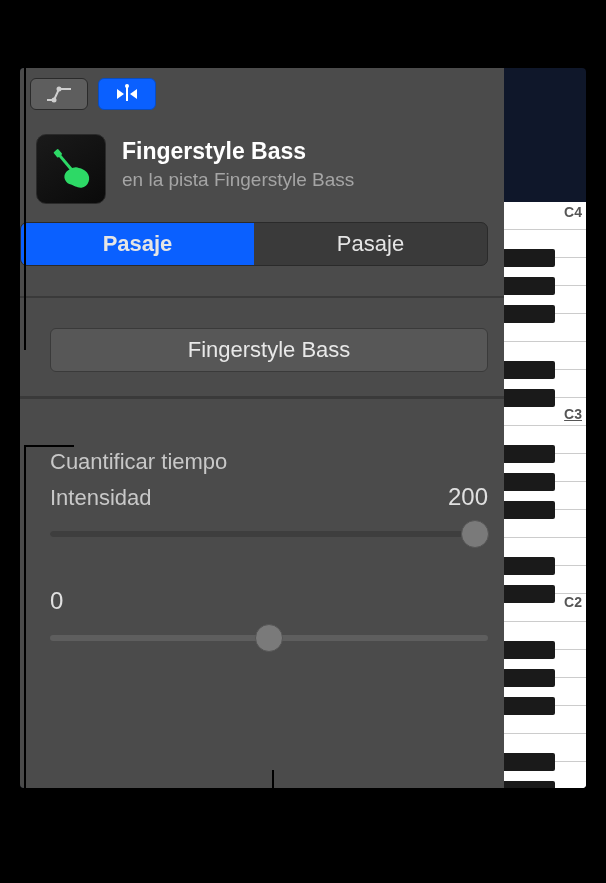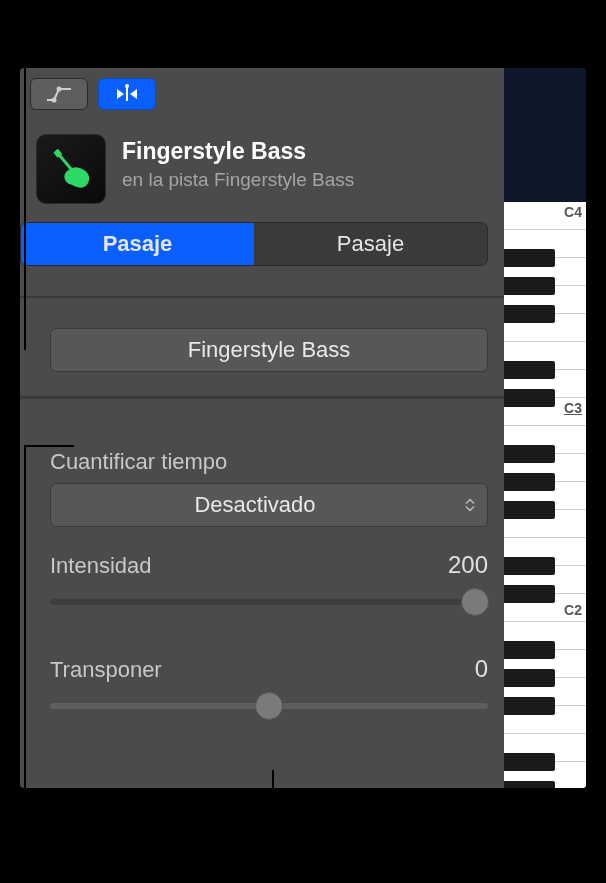--- a/index.html
+++ b/index.html
@@ -282,43 +282,31 @@
 
     <div class="divider"></div>
 
     <div class="region-name-field">Fingerstyle Bass</div>
 
     <div class="section-divider"></div>
 
     <div class="controls-section">
 
       <div class="label">Cuantificar tiempo</div>
-      <div class="select-box">
-        <span>Desactivado</span>
-        <span class="select-chevrons">
-          <svg width="10" height="6" viewBox="0 0 10 6">
-              <path d="M1 5 L5 1 L9 5" stroke="#bbb" stroke-width="1.5" fill="none"></path>
-            </svg>
-          <svg width="10" height="6" viewBox="0 0 10 6">
-              <path d="M1 1 L5 5 L9 1" stroke="#bbb" stroke-width="1.5" fill="none"></path>
-            </svg>
-        </span>
-      </div>
 
       <div class="slider-row">
         <div class="slider-label">Intensidad</div>
         <div class="slider-value">200</div>
       </div>
       <div class="slider-track">
         <div class="slider-fill" style="width:97%"></div>
         <div class="slider-thumb" style="left:97%"></div>
       </div>
 
       <div class="slider-row">
-        <div class="slider-label">Transponer</div>
         <div class="slider-value">0</div>
       </div>
       <div class="slider-track" style="margin-bottom:30px;">
         <div class="slider-thumb" style="left:50%"></div>
       </div>
 
     </div>
   </div>
 
   <div class="piano-area">
@@ -330,34 +318,34 @@
       <div class="white-key" style="top: 56px; height: 28px;"></div>
       <div class="black-key" style="top: 75px; height: 18px;"></div>
       <div class="white-key" style="top: 84px; height: 28px;"></div>
       <div class="black-key" style="top: 103px; height: 18px;"></div>
       <div class="white-key" style="top: 112px; height: 28px;"></div>
       <div class="white-key" style="top: 140px; height: 28px;"></div>
       <div class="black-key" style="top: 159px; height: 18px;"></div>
       <div class="white-key" style="top: 168px; height: 28px;"></div>
       <div class="black-key" style="top: 187px; height: 18px;"></div>
       <div class="white-key" style="top: 196px; height: 28px;"></div>
-      <div class="key-label" style="top: 198px; text-decoration: underline;">C3</div>
+      <div class="key-label" style="top: 204px; text-decoration: underline;">C3</div>
       <div class="white-key" style="top: 224px; height: 28px;"></div>
       <div class="black-key" style="top: 243px; height: 18px;"></div>
       <div class="white-key" style="top: 252px; height: 28px;"></div>
       <div class="black-key" style="top: 271px; height: 18px;"></div>
       <div class="white-key" style="top: 280px; height: 28px;"></div>
       <div class="black-key" style="top: 299px; height: 18px;"></div>
       <div class="white-key" style="top: 308px; height: 28px;"></div>
       <div class="white-key" style="top: 336px; height: 28px;"></div>
       <div class="black-key" style="top: 355px; height: 18px;"></div>
       <div class="white-key" style="top: 364px; height: 28px;"></div>
       <div class="black-key" style="top: 383px; height: 18px;"></div>
       <div class="white-key" style="top: 392px; height: 28px;"></div>
-      <div class="key-label" style="top: 400px;">C2</div>
+      <div class="key-label" style="top: 392px;">C2</div>
       <div class="white-key" style="top: 420px; height: 28px;"></div>
       <div class="black-key" style="top: 439px; height: 18px;"></div>
       <div class="white-key" style="top: 448px; height: 28px;"></div>
       <div class="black-key" style="top: 467px; height: 18px;"></div>
       <div class="white-key" style="top: 476px; height: 28px;"></div>
       <div class="black-key" style="top: 495px; height: 18px;"></div>
       <div class="white-key" style="top: 504px; height: 28px;"></div>
       <div class="white-key" style="top: 532px; height: 28px;"></div>
       <div class="black-key" style="top: 551px; height: 18px;"></div>
       <div class="white-key" style="top: 560px; height: 28px;"></div>

